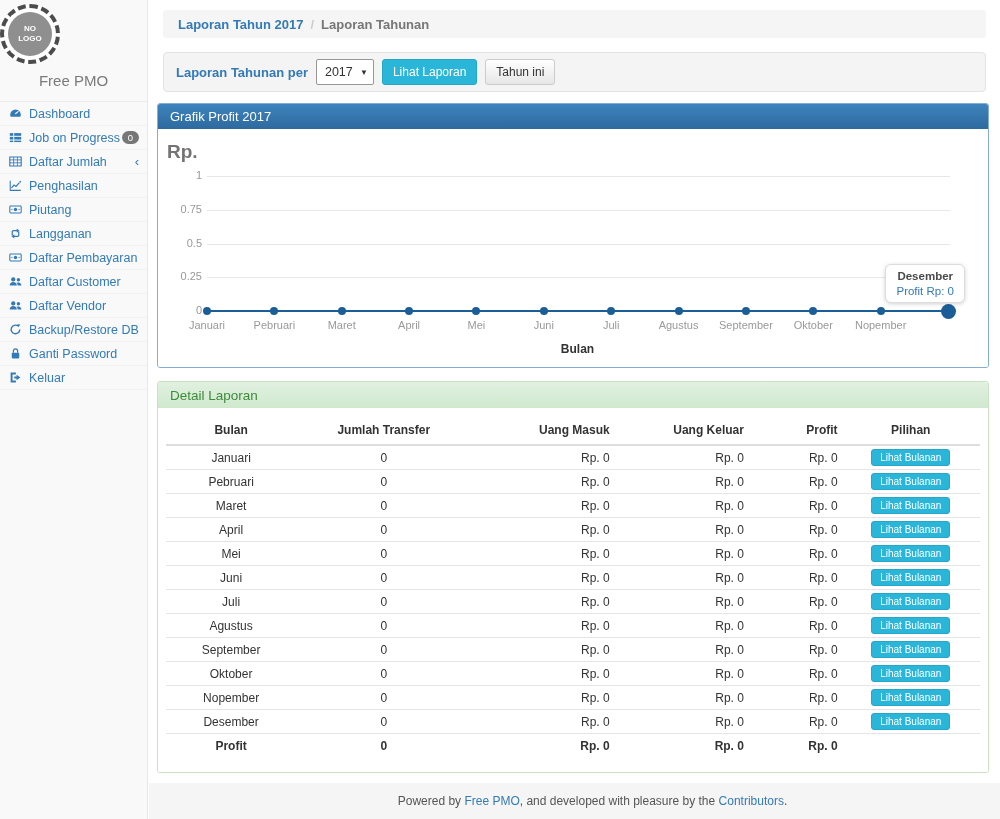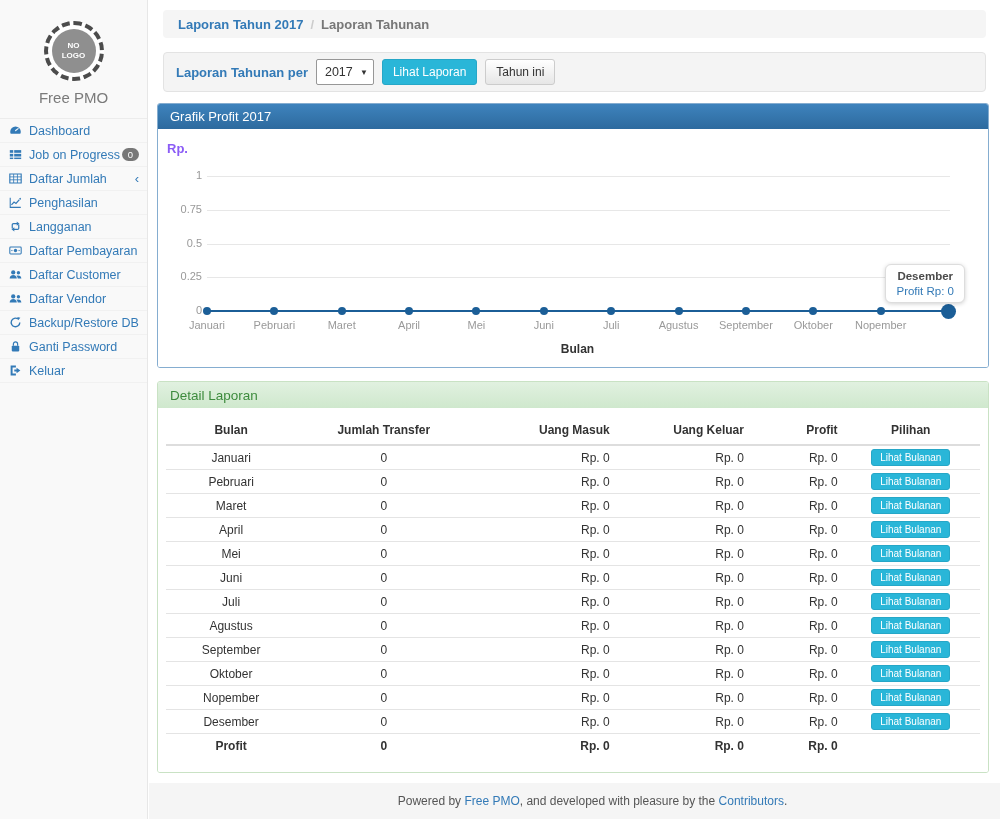--- a/index.html
+++ b/index.html
@@ -3,21 +3,21 @@
 <meta charset="utf-8">
 <style>
   * { margin:0; padding:0; box-sizing:border-box; }
   html,body { background:#fff; }
   body { font-family:"Liberation Sans", sans-serif; color:#333; }
   .app { position:relative; width:1000px; height:819px; background:#fff; overflow:hidden; }
 
   
   .sidebar { position:absolute; left:0; top:0; width:148px; height:819px;
              background:#f9f9f9; border-right:1px solid #e7e7e7; }
-  .logo-wrap { display:flex; justify-content:center; padding-top:21px; }
+  .logo-wrap { display:flex; justify-content:flex-start; padding-top:4px; }
   .logo-circle { width:60px; height:60px; border-radius:50%; border:4px dashed #4c4c4c;
                  background:#fff; display:flex; align-items:center; justify-content:center; }
   .logo-inner { width:44px; height:44px; border-radius:50%; background:#8f8f8f; color:#fff;
                 font-size:8px; font-weight:bold; display:flex; align-items:center; justify-content:center;
                 text-align:center; width:44px; }
   .logo-inner span { display:inline-block; width:26px; line-height:1.3; }
   .brand { text-align:center; color:#7a7a7a; font-size:15px; margin:8px 0 12px; }
   .menu { border-top:1px solid #ececec; }
   .menu-item { display:flex; align-items:center; height:24px; padding:0 8px 0 9px;
                color:#337ab7; font-size:12.5px; border-bottom:1px solid #f1f1f1; cursor:pointer; }
@@ -46,21 +46,21 @@
   .btn { border-radius:3px; font-size:12px; padding:5px 10px; cursor:pointer;
          font-family:"Liberation Sans", sans-serif; }
   .btn-cyan { background:#29b6d8; border:1px solid #26a7c7; color:#fff; }
   .btn-default { background:linear-gradient(#ffffff,#e6e6e6); border:1px solid #ccc; color:#333; }
 
   
   .chart-panel { margin:11px 11px 0 8px; border:1px solid #85add0; border-radius:3px; overflow:hidden; }
   .chart-header { background:linear-gradient(#3e83bd,#2d6a9e); color:#fff; font-size:13px;
                   height:25px; display:flex; align-items:center; padding:0 12px; }
   .chart-body { position:relative; height:238px; background:#fff; }
-  .y-axis-title { position:absolute; left:9px; top:12px; font-weight:bold; font-size:13px; color:#8b5cf6; }
+  .y-axis-title { position:absolute; left:9px; top:12px; font-weight:bold; font-size:19px; color:#737373; }
   .plot { position:absolute; inset:0; }
   .ytick { position:absolute; left:0; width:44px; text-align:right; font-size:11px; color:#999; }
   .gridline { position:absolute; left:49px; width:743px; height:1px; background:#e7e7e7; }
   .series-line { position:absolute; height:2px; background:#1b5e97; }
   .data-point { position:absolute; border-radius:50%; background:#1b5e97; }
   .xlabel { position:absolute; width:84px; text-align:center; font-size:11px; color:#999; top:190px; }
   .x-axis-title { position:absolute; left:49px; width:741px; top:213px; text-align:center;
                   font-weight:bold; font-size:12px; color:#333; }
   .chart-tooltip { position:absolute; right:23px; top:135px; background:#fff; border:1px solid #ddd;
                    border-radius:6px; box-shadow:0 1px 4px rgba(0,0,0,.18); padding:5px 10px;
@@ -137,20 +137,31 @@
         </div>
         <div class="menu-item">
           <span class="menu-icon">
             <svg viewBox="0 0 16 16">
               <path d="M1.5 2v12h13" fill="none" stroke="currentColor" stroke-width="1.3"></path>
               <path d="M3 11l3.2-3.6 2.4 1.8 4.2-4.8" fill="none" stroke="currentColor" stroke-width="1.5"></path>
               <path d="M12.2 3.2l2.6-1.2-.5 2.8z"></path>
             </svg>
           </span>
           <span class="menu-label">Penghasilan</span>
+        </div>
+        <div class="menu-item">
+          <span class="menu-icon">
+            <svg viewBox="0 0 16 16">
+              <rect x="1" y="3.8" width="14" height="8.4" rx="1" fill="none" stroke="currentColor" stroke-width="1.3"></rect>
+              <circle cx="8" cy="8" r="2.1"></circle>
+              <rect x="2.9" y="7.3" width="1.3" height="1.4"></rect>
+              <rect x="11.8" y="7.3" width="1.3" height="1.4"></rect>
+            </svg>
+          </span>
+          <span class="menu-label">Piutang</span>
         </div>
         <div class="menu-item">
           <span class="menu-icon">
             <svg viewBox="0 0 16 16">
               <path d="M4 10.5V6a1.5 1.5 0 0 1 1.5-1.5H10" fill="none" stroke="currentColor" stroke-width="1.5"></path>
               <path d="M9.5 1.8l3.4 2.7-3.4 2.7z"></path>
               <path d="M12 5.5V10a1.5 1.5 0 0 1-1.5 1.5H6" fill="none" stroke="currentColor" stroke-width="1.5"></path>
               <path d="M6.5 8.8L3.1 11.5l3.4 2.7z"></path>
             </svg>
           </span>

